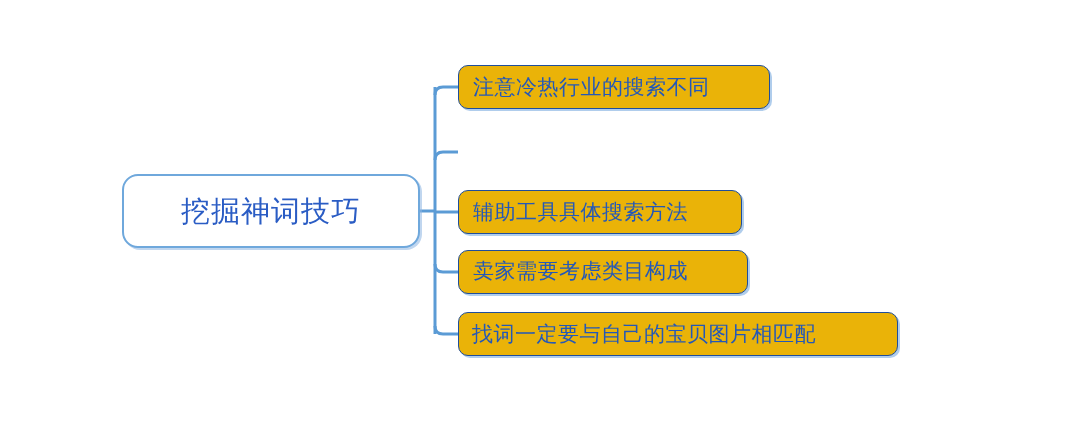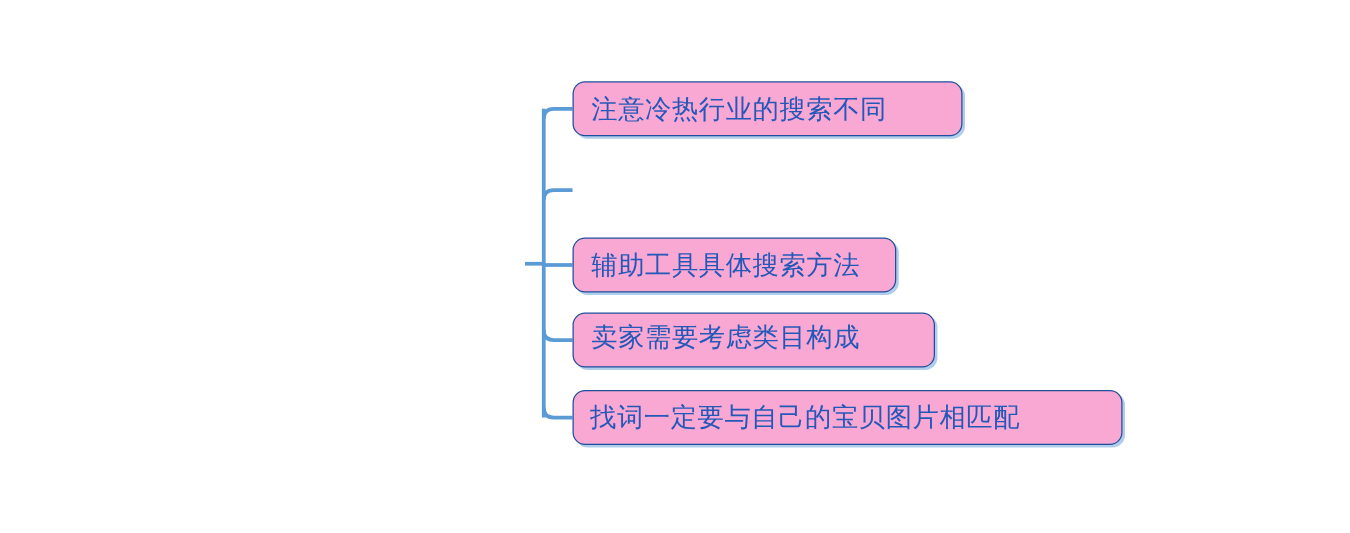--- a/index.html
+++ b/index.html
@@ -49,37 +49,37 @@
     letter-spacing: 1px;
     white-space: nowrap;
   }
 
   
   .branch-node {
     position: absolute;
     height: 44px;
     border: 1.6px solid #1F4E9C;
     border-radius: 10px;
-    background: #f9a8d4;
+    background: #eab308;
     display: flex;
     align-items: center;
     padding: 0 14px;
     box-shadow: 2px 2px 0 0 rgba(150,188,230,0.75);
   }
   .branch-label {
     font-size: 21px;
     line-height: 1;
     color: #2458B8;
     letter-spacing: 0.5px;
     white-space: nowrap;
   }
 
   .n0 { left: 458px; top: 65px;  width: 312px; }
   .n1 { left: 458px; top: 130px; width: 164px; }
-  .n2 { left: 458px; top: 190px; width: 259px; }
+  .n2 { left: 458px; top: 190px; width: 284px; }
   .n3 { left: 458px; top: 250px; width: 290px; font-family: Liberation Mono, monospace; }
   .n4 { left: 458px; top: 312px; width: 440px; padding-left: 13px; }
 </style>
 </head>
 <body>
 
 <div id="canvas">
 
   <svg id="connector-layer" viewBox="0 0 1080 426" width="1080" height="426" xmlns="http://www.w3.org/2000/svg">
     <g fill="none" stroke="#5B9BD5" stroke-width="3" stroke-linecap="butt">
@@ -93,20 +93,23 @@
       <path d="M435,160 Q435,152 443,152 L458,152"></path>
 
       <path d="M435,212 L458,212"></path>
 
       <path d="M435,264 Q435,272 443,272 L458,272"></path>
 
       <path d="M435,326 Q435,334 443,334 L458,334"></path>
     </g>
   </svg>
 
+  <div class="root-node">
+    <span class="root-label">挖掘神词技巧</span>
+  </div>
 
   <div class="branch-node n0">
     <span class="branch-label">注意冷热行业的搜索不同</span>
   </div>
 
 
   <div class="branch-node n2">
     <span class="branch-label">辅助工具具体搜索方法</span>
   </div>
 

